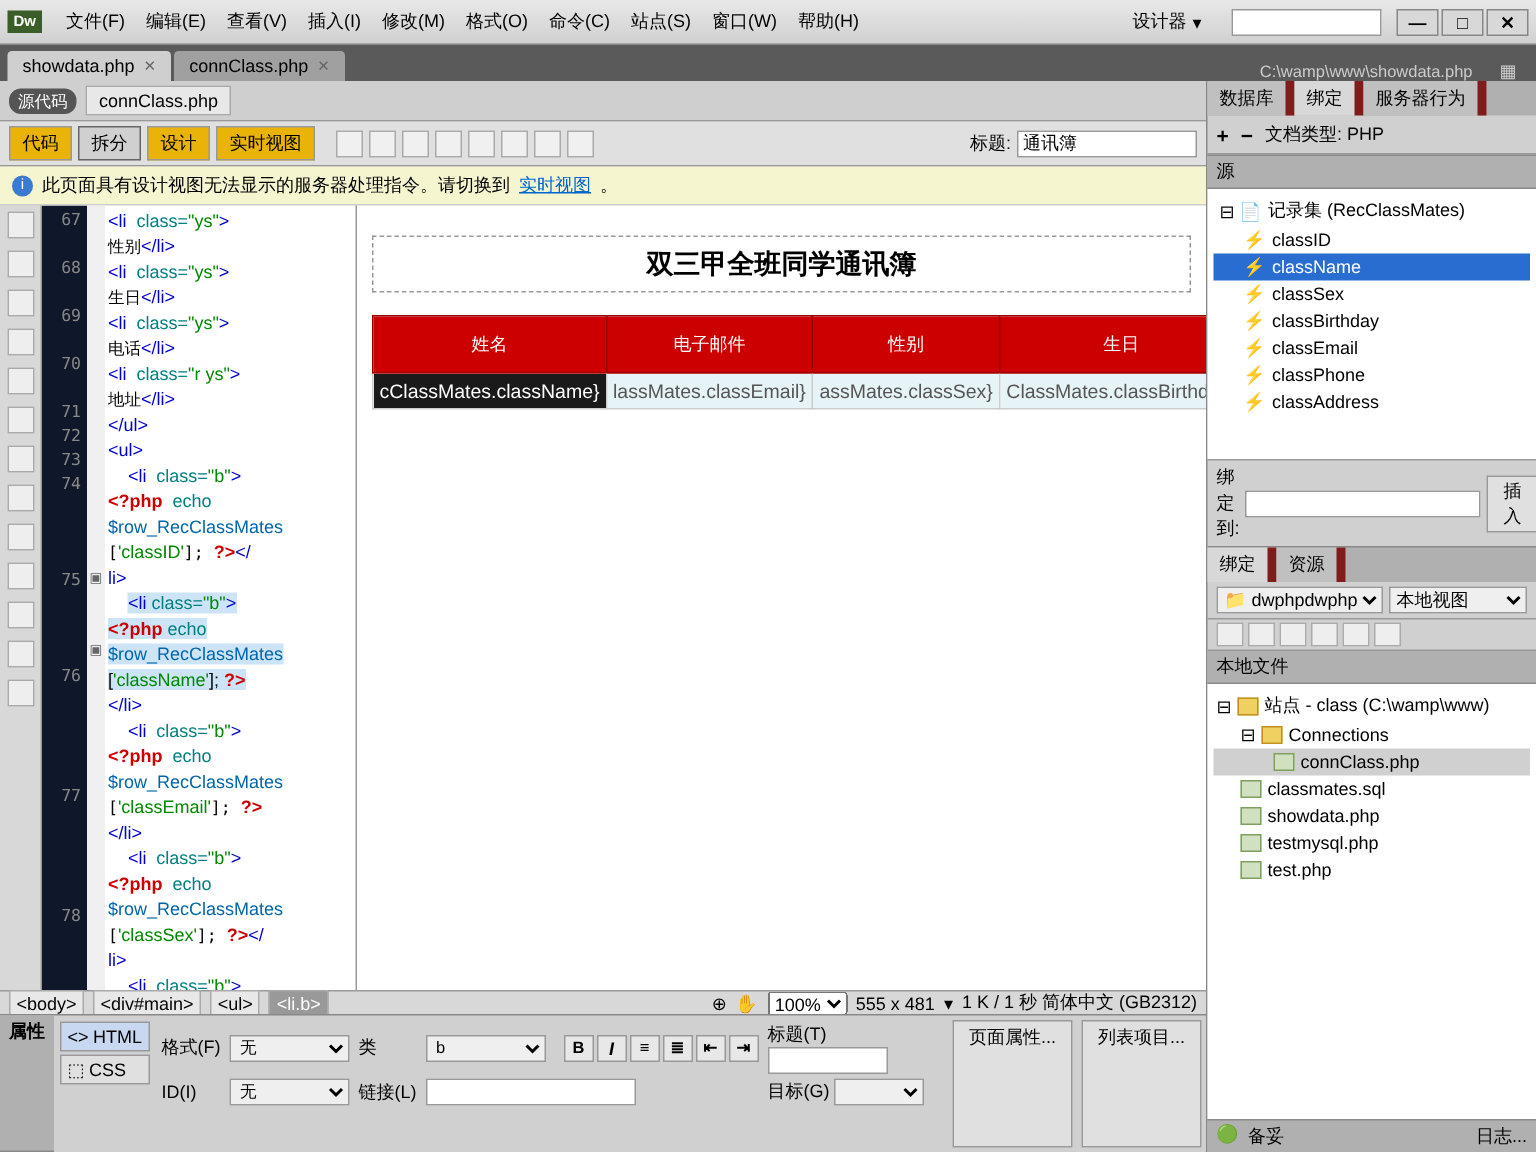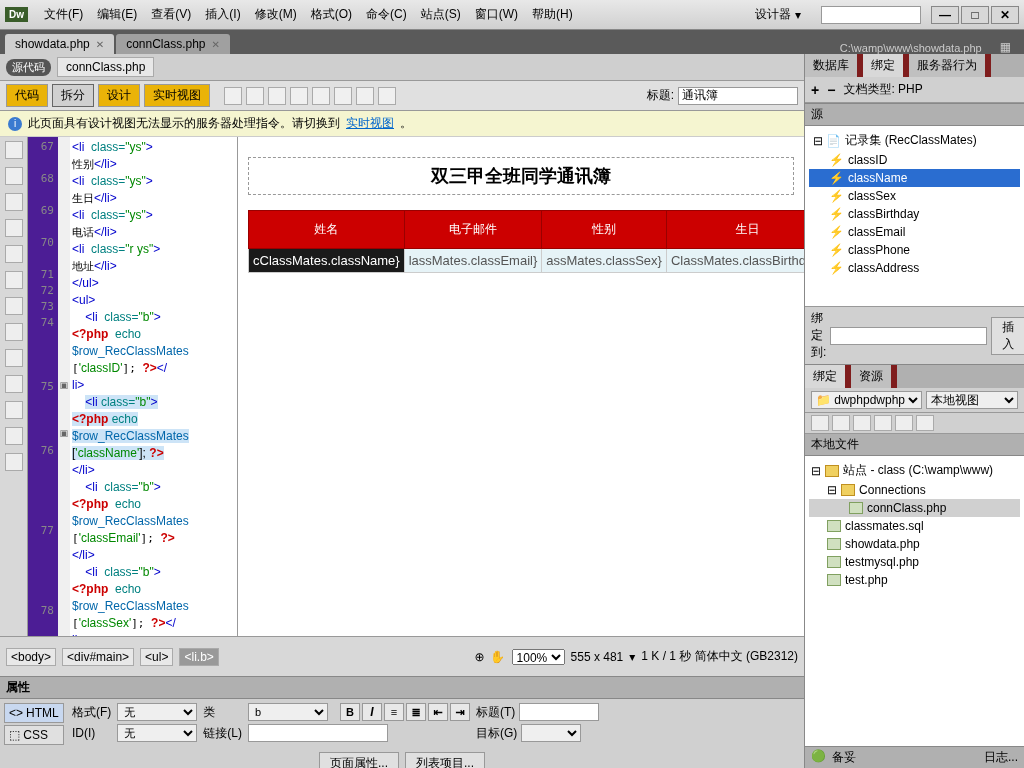--- a/index.html
+++ b/index.html
@@ -39,42 +39,42 @@
 .ts-ico { width:18px; height:18px; border:1px solid #aaa; background:#f0f0f0; }
 .titlefield { margin-left: auto; display: flex; align-items: center; gap: 4px; }
 .titlefield input { width: 120px; height: 18px; border: 1px solid #999; padding: 0 3px; }
 
 .warning { background: #f5f5d0; border-bottom: 1px solid #ccc; padding: 4px 8px; display: flex; align-items: center; gap: 6px; }
 .warn-ico { width: 14px; height: 14px; background: #3a7ad0; border-radius: 50%; color:#fff; display:flex;align-items:center;justify-content:center; font-size: 10px; }
 .warning a { color: #0066cc; text-decoration: underline; }
 
 .split { flex: 1; display: flex; min-height: 0; }
 .code-pane { width: 210px; background: #fff; border-right: 1px solid #999; display: flex; overflow: hidden; }
-.gutter { width: 30px; background: #4c1d95; color: #888; text-align: right; padding: 2px 4px 0 0; line-height: 16px; font-family: Consolas, monospace; font-size: 11px; }
+.gutter { width: 30px; background: #0f172a; color: #888; text-align: right; padding: 2px 4px 0 0; line-height: 16px; font-family: Consolas, monospace; font-size: 11px; }
 .code { flex: 1; font-family: Consolas, monospace; font-size: 11px; line-height: 16px; padding: 2px 2px; white-space: pre; overflow: hidden; }
 .tag { color: #0000cc; }
 .str { color: #008800; }
 .php { color: #cc0000; font-weight: bold; }
 .kw { color: #008080; }
 .var { color: #0066aa; }
 .hl { background: #cde4f7; }
 
 .design-pane { flex: 1; background: #fff; overflow: hidden; position: relative; padding: 20px 10px; }
 .design-title { text-align: center; font-size: 18px; font-weight: bold; margin-bottom: 15px; padding: 6px; border: 1px dashed #999; }
 .dtable { width: 100%; border-collapse: collapse; }
 .dtable th { background: #cc0000; color: #fff; padding: 10px 6px; border: 1px solid #990000; font-weight: normal; }
 .dtable td { background: #e6f3f7; padding: 4px; border: 1px solid #ccc; font-size: 13px; color: #555; overflow: hidden; white-space: nowrap; }
 .dtable td.first { background: #1a1a1a; color: #fff; }
 
-.statusbar { background: #d8d8d8; border-top: 1px solid #999; padding: 2px 6px; display: flex; align-items: center; gap: 6px; font-size: 11px; height: 40px; }
+.statusbar { background: #d8d8d8; border-top: 1px solid #999; padding: 2px 6px; display: flex; align-items: center; gap: 6px; font-size: 11px; height: 16px; }
 .crumb { background: #e8e8e8; border: 1px solid #aaa; padding: 1px 4px; }
 .crumb.sel { background: #999; color: #fff; }
 .status-right { margin-left:auto; display:flex; gap:6px; align-items:center; }
 
-.properties { background: #d0d0d0; border-top: 1px solid #888; height: 92px; display: flex; flex-direction: column; }
+.properties { background: #d0d0d0; border-top: 1px solid #888; height: 92px; display: flex; flex-direction: row; }
 .prop-title { background: #b0b0b0; padding: 2px 6px; font-weight: bold; border-bottom: 1px solid #888; }
 .prop-body { flex: 1; display: flex; padding: 4px; gap: 8px; }
 .prop-left { width: 60px; display:flex; flex-direction:column; gap:2px; }
 .prop-mode { border: 1px solid #999; background: #e0e0e0; padding: 2px 4px; display:flex; align-items:center; gap:3px; }
 .prop-mode.active { background: #c8d8f0; }
 .prop-grid { display: grid; grid-template-columns: auto 80px auto 80px auto auto; gap: 3px 6px; align-items: center; }
 .prop-grid select, .prop-grid input { height: 18px; border: 1px solid #999; font-size: 11px; padding: 0 2px; }
 .prop-btns { display:flex; gap:2px; margin-left:6px; }
 .pb { width:20px; height:18px; border:1px solid #999; background:#e8e8e8; display:flex;align-items:center;justify-content:center; font-weight:bold; font-size:11px; }
 .prop-bottom { display:flex; justify-content:center; gap:6px; padding:3px; }

